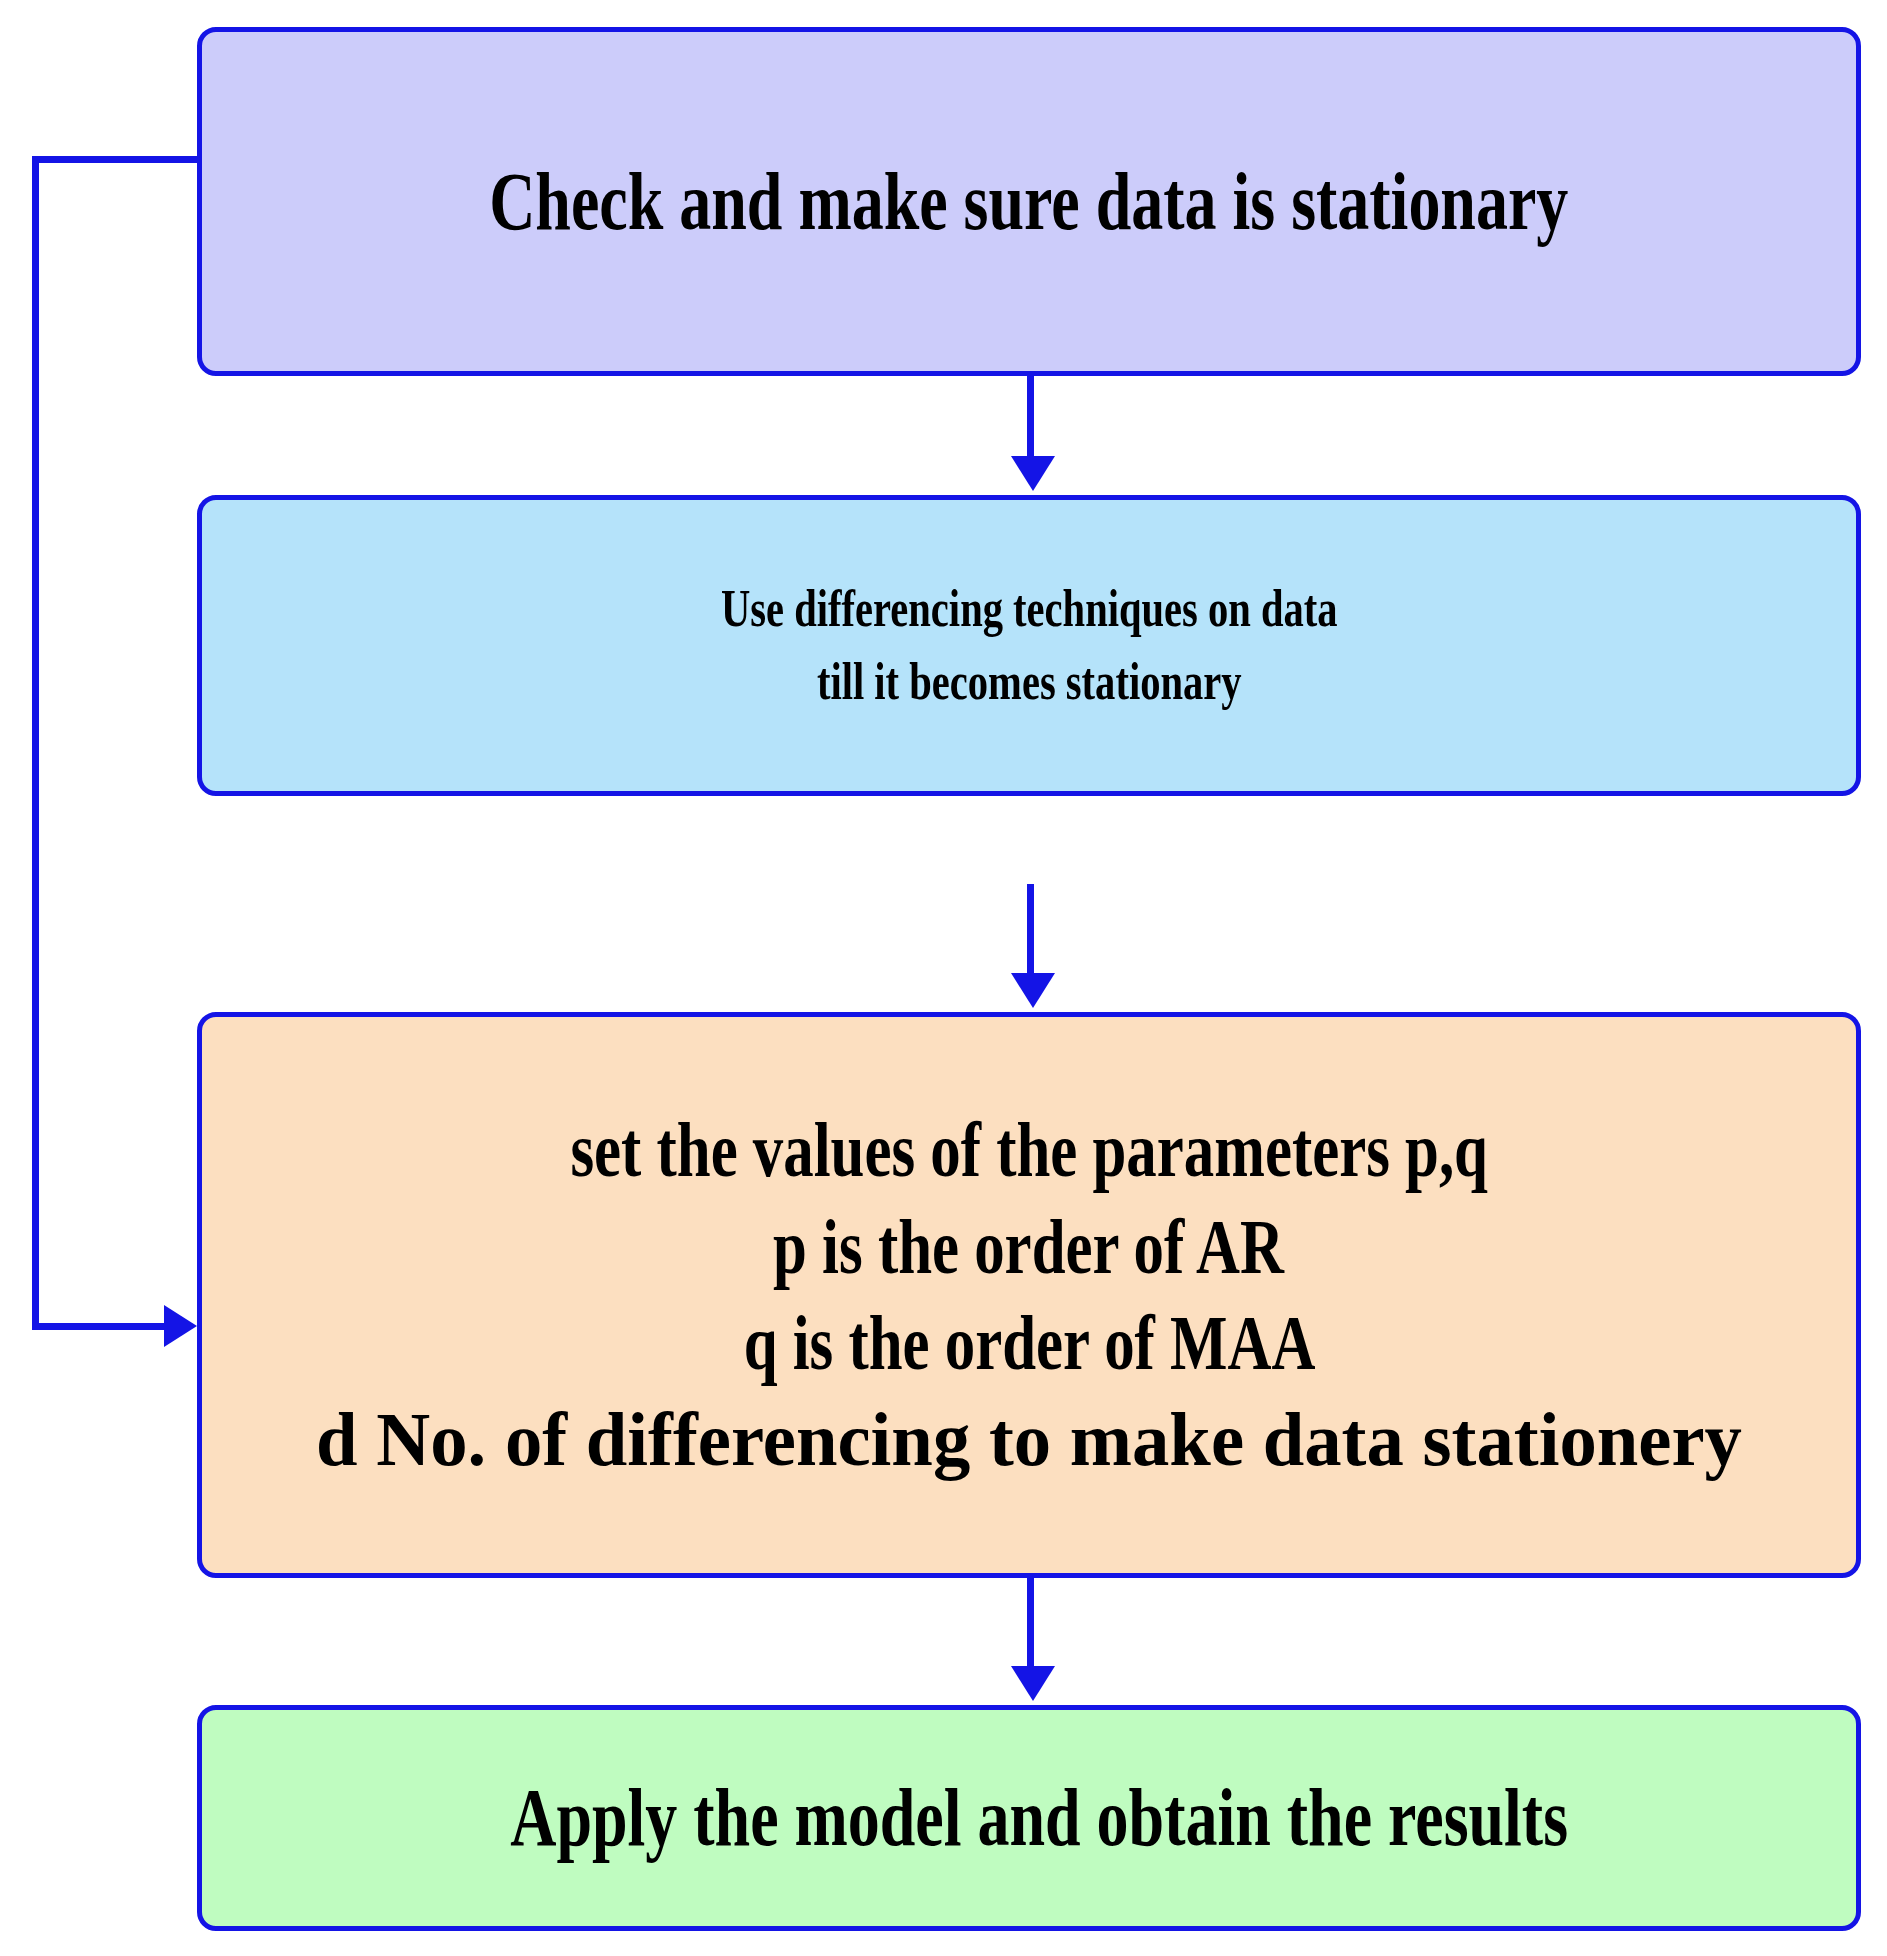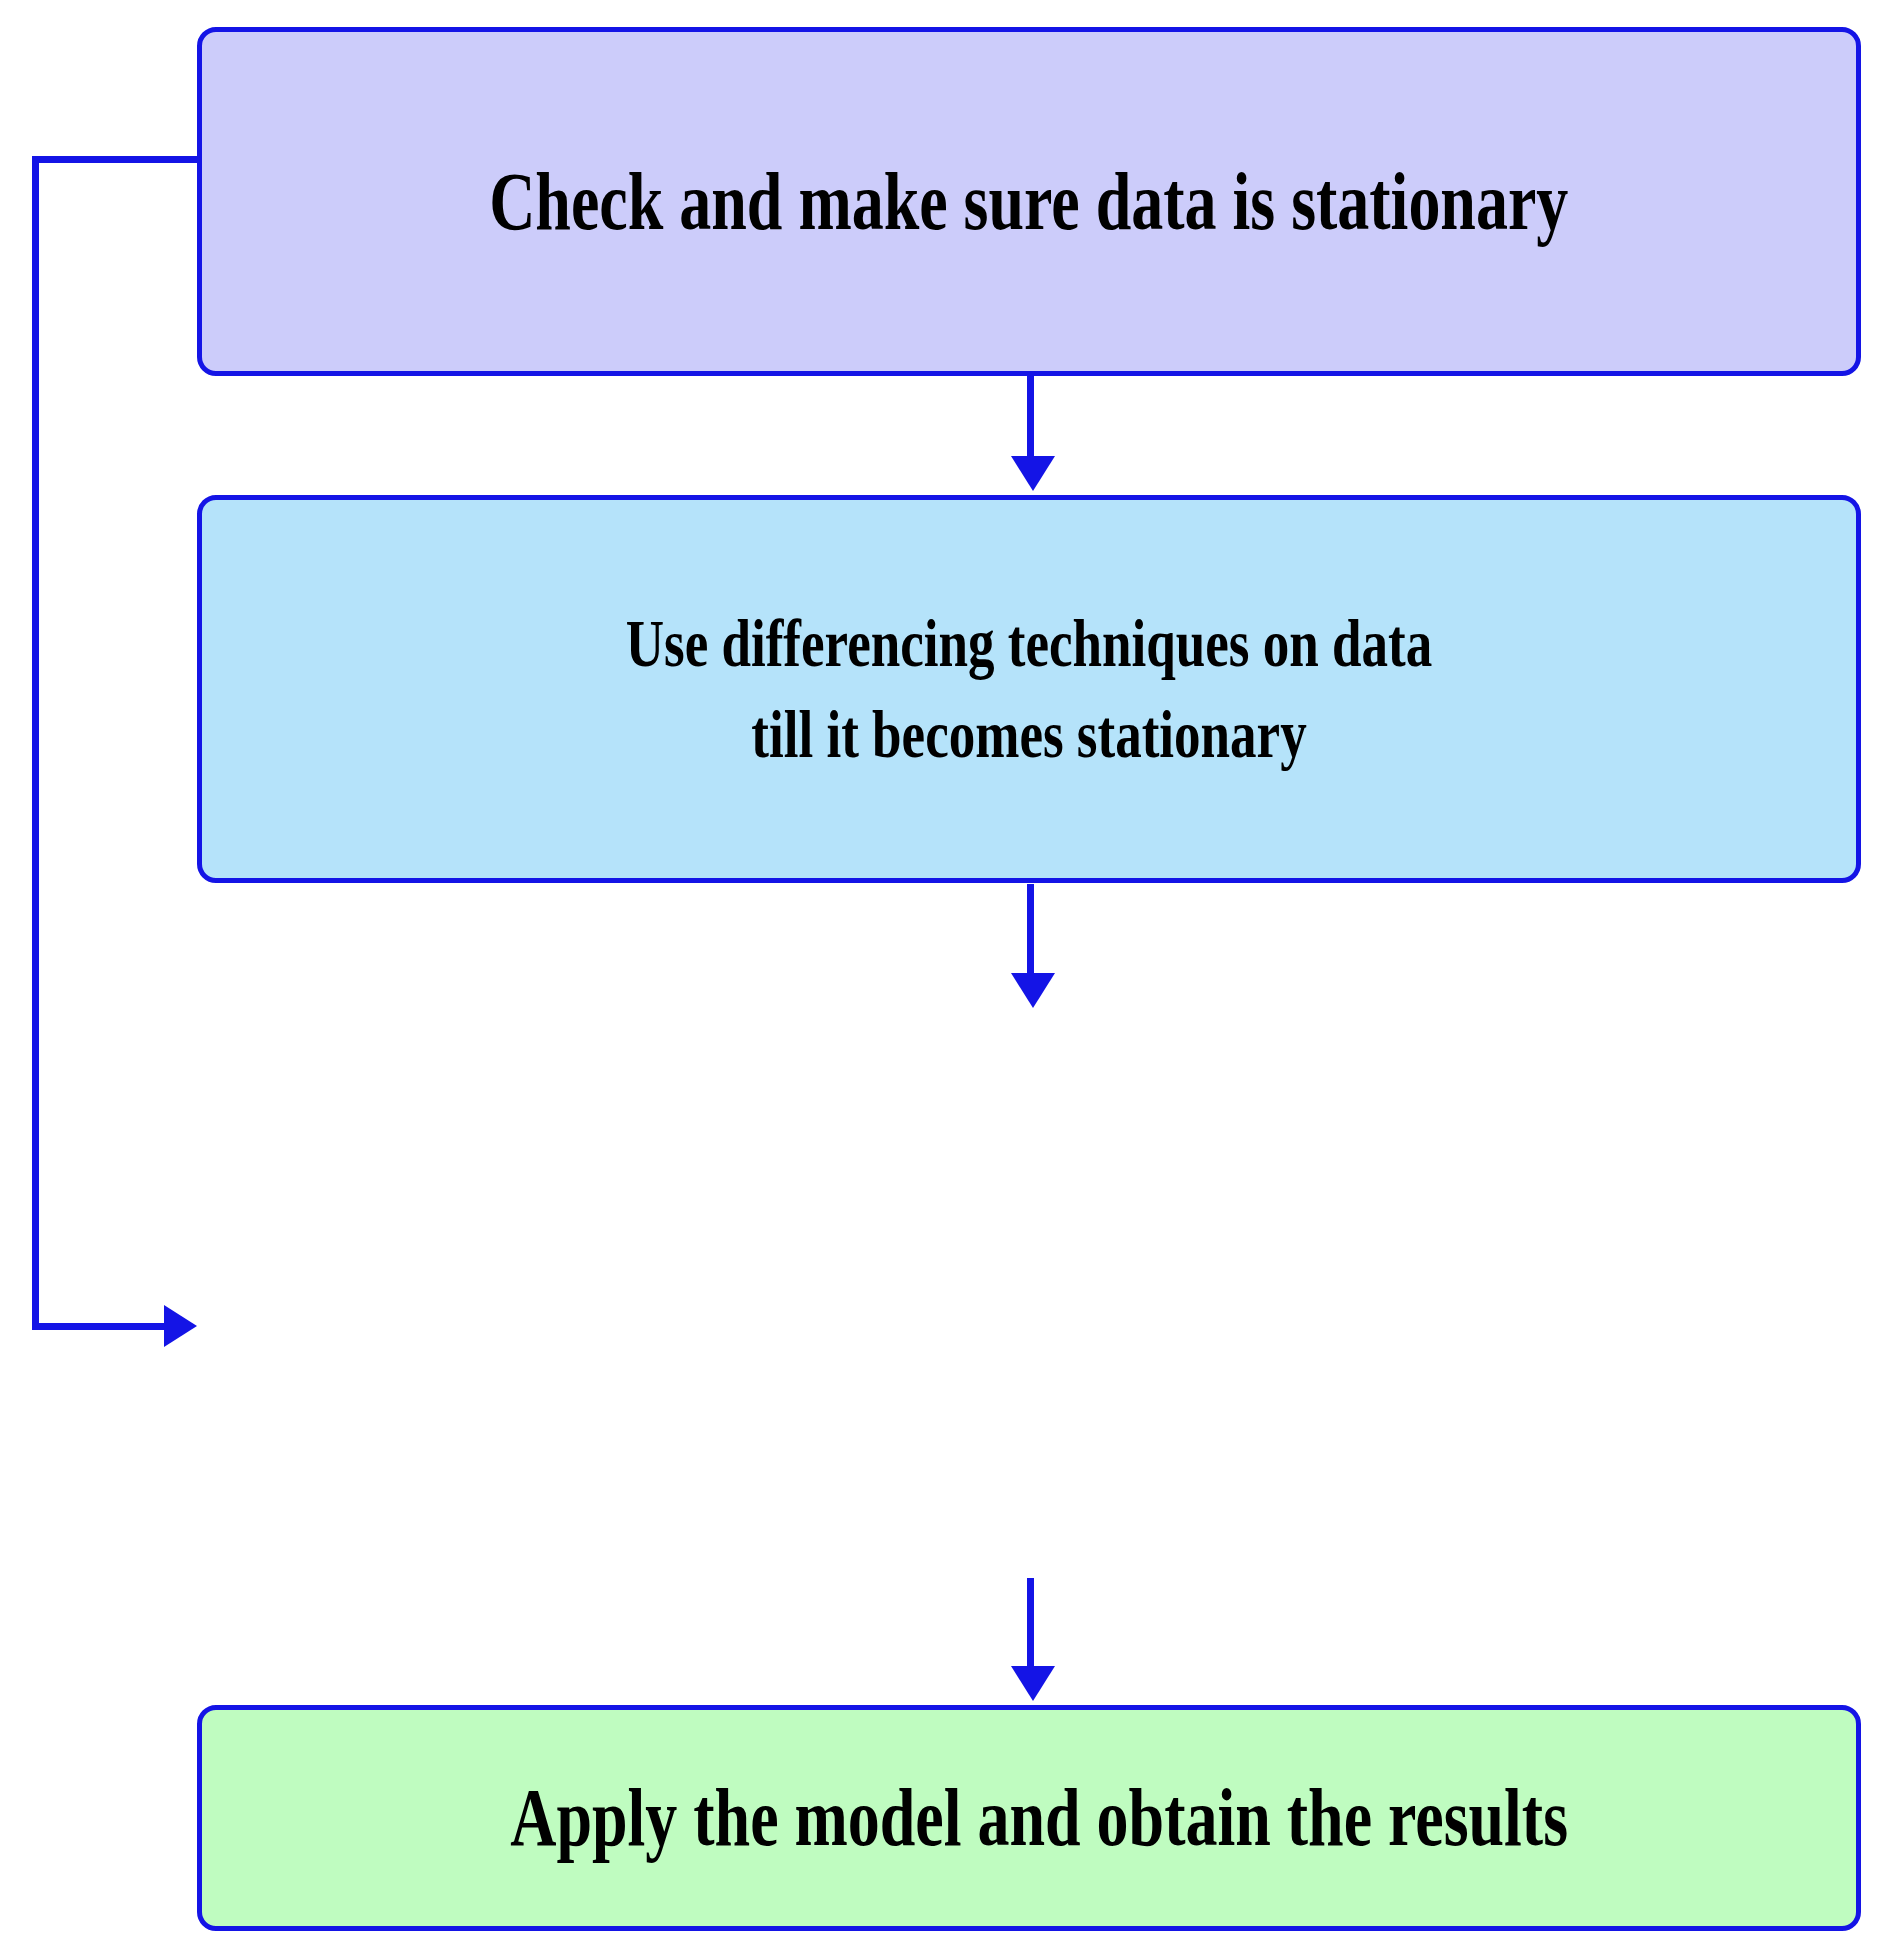--- a/index.html
+++ b/index.html
@@ -48,23 +48,23 @@
     width: 1664px;
     height: 349px;
     background: #ccccfa;
     font-size: 82px;
   }
   
   #node-difference {
     left: 197px;
     top: 495px;
     width: 1664px;
-    height: 388px;
+    height: 301px;
     background: #b5e3fa;
-    font-size: 68px;
+    font-size: 52px;
   }
   #node-difference .line { margin: 6.8px 0; }
   
   #node-params {
     left: 197px;
     top: 1012px;
     width: 1664px;
     height: 566px;
     background: #fcdfc0;
     font-size: 78px;
@@ -130,20 +130,26 @@
 
   <div class="node" id="node-check">
     <span class="line">Check and make sure data is stationary</span>
   </div>
 
   <div class="node" id="node-difference">
     <span class="line">Use differencing techniques on data</span>
     <span class="line">till it becomes stationary</span>
   </div>
 
+  <div class="node" id="node-params">
+    <span class="line">set the values of the parameters p,q</span>
+    <span class="line">p is the order of AR</span>
+    <span class="line">q is the order of MAA</span>
+    <span class="line line-wide">d No. of differencing to make data stationery</span>
+  </div>
 
   <div class="node" id="node-apply">
     <span class="line">Apply the model and obtain the results</span>
   </div>
 
   <div class="conn conn-v" id="arrow-check-to-difference-line"></div>
   <div class="arrow-down" id="arrow-check-to-difference-head"></div>
 
   <div class="conn conn-v" id="arrow-difference-to-params-line"></div>
   <div class="arrow-down" id="arrow-difference-to-params-head"></div>

